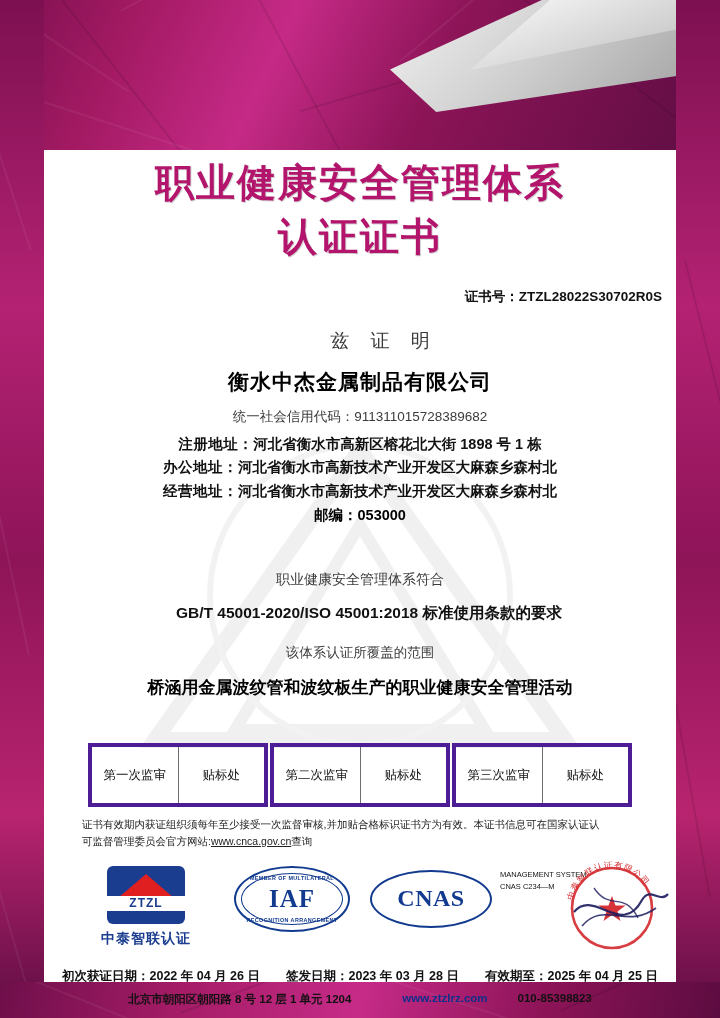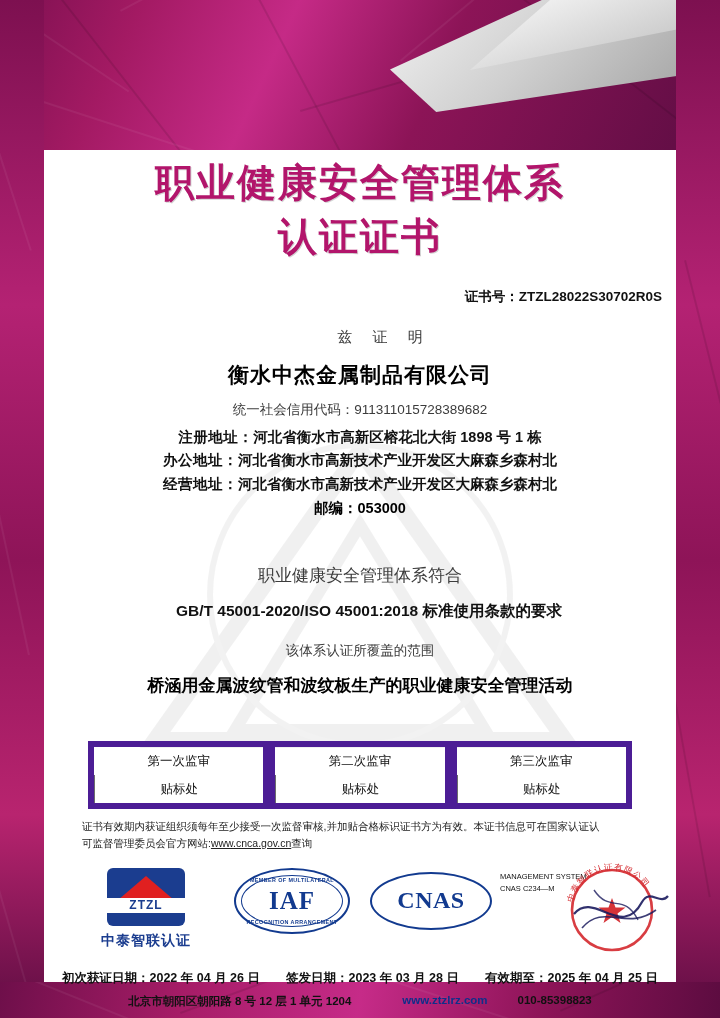--- a/index.html
+++ b/index.html
@@ -113,21 +113,21 @@
     margin-top: 24px;
     padding-right: 14px;
     text-align: right;
     font-size: 13.5px;
     font-weight: bold;
     color: #111;
   }
 
   .zizheng {
     margin-top: 22px;
-    font-size: 15px;
+    font-size: 19px;
     letter-spacing: 8px;
     color: #3a3a3a;
     margin-left: 48px;
   }
 
   .company {
     margin-top: 14px;
     font-size: 21px;
     font-weight: bold;
     letter-spacing: 1px;
@@ -150,21 +150,21 @@
   .addr-row .lbl { letter-spacing: .5px; }
 
   .post {
     margin-top: 3px;
     font-size: 14.5px;
     font-weight: bold;
   }
 
   .conform {
     margin-top: 46px;
-    font-size: 17px;
+    font-size: 14px;
     color: #3c3c3c;
   }
   .standard {
     margin-top: 14px;
     font-size: 15.5px;
     font-weight: bold;
     color: #111;
     padding-left: 18px;
   }
   .scope-label {
@@ -181,24 +181,23 @@
 
   
   .boxes {
     margin: 44px auto 0;
     width: 544px;
     display: flex;
     justify-content: space-between;
   }
   .box-group {
     display: flex;
-    border: 6px solid #4c1d95;
+    border: 4px solid #4c1d95;
     height: 56px;
     width: 172px;
-    flex-direction: column;
   }
   .box-cell {
     flex: 1;
     display: flex;
     align-items: center;
     justify-content: center;
     font-size: 12.5px;
     color: #111;
   }
   .box-cell + .box-cell { border-left: 1px solid #6d6d6d; }

